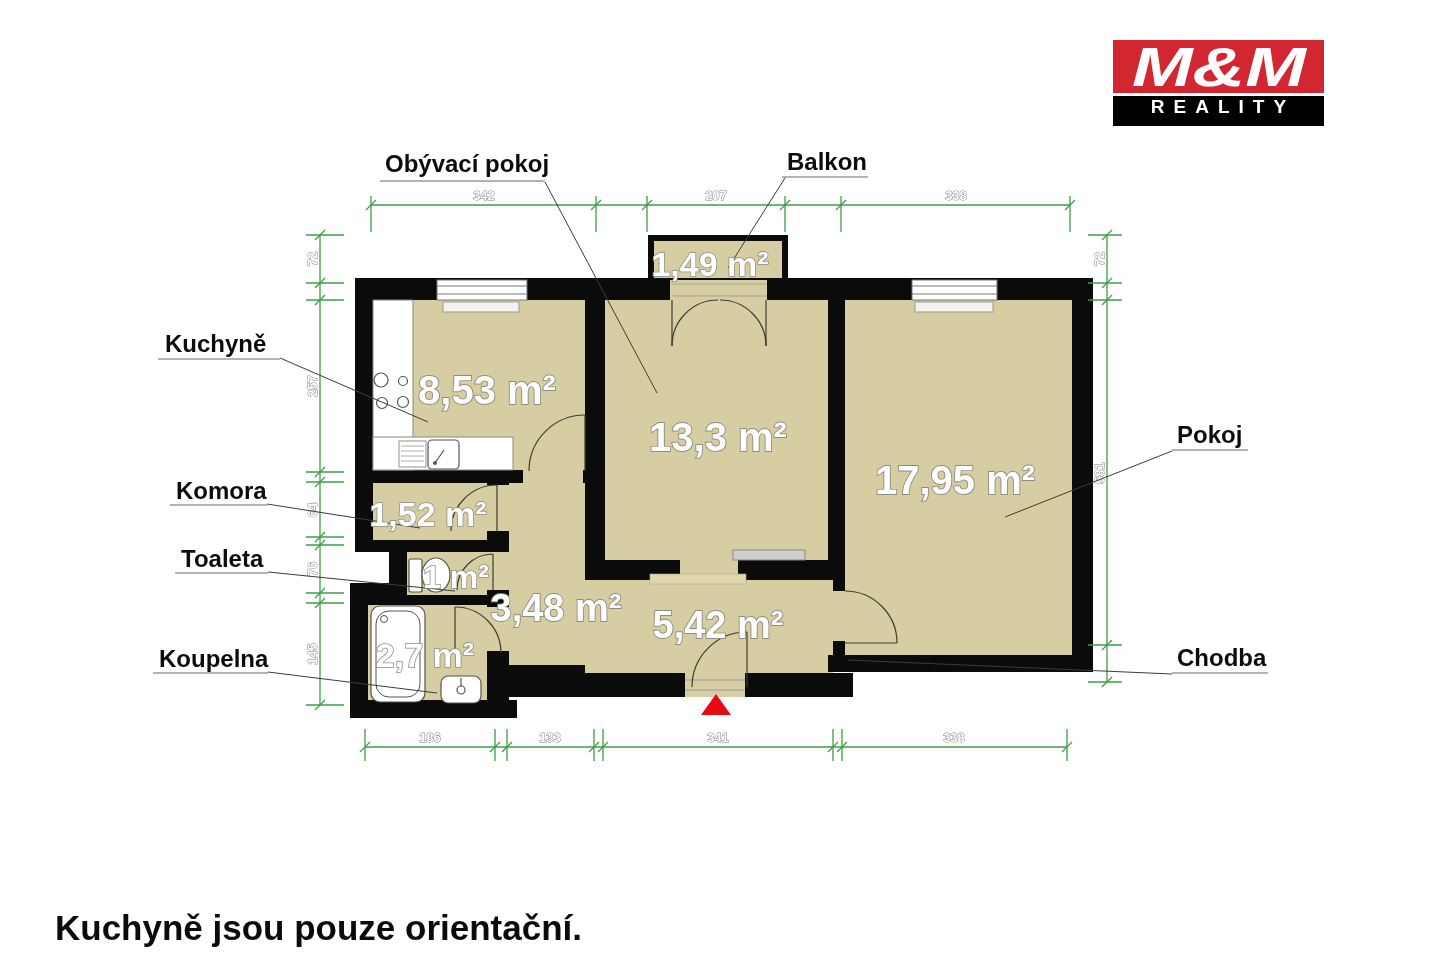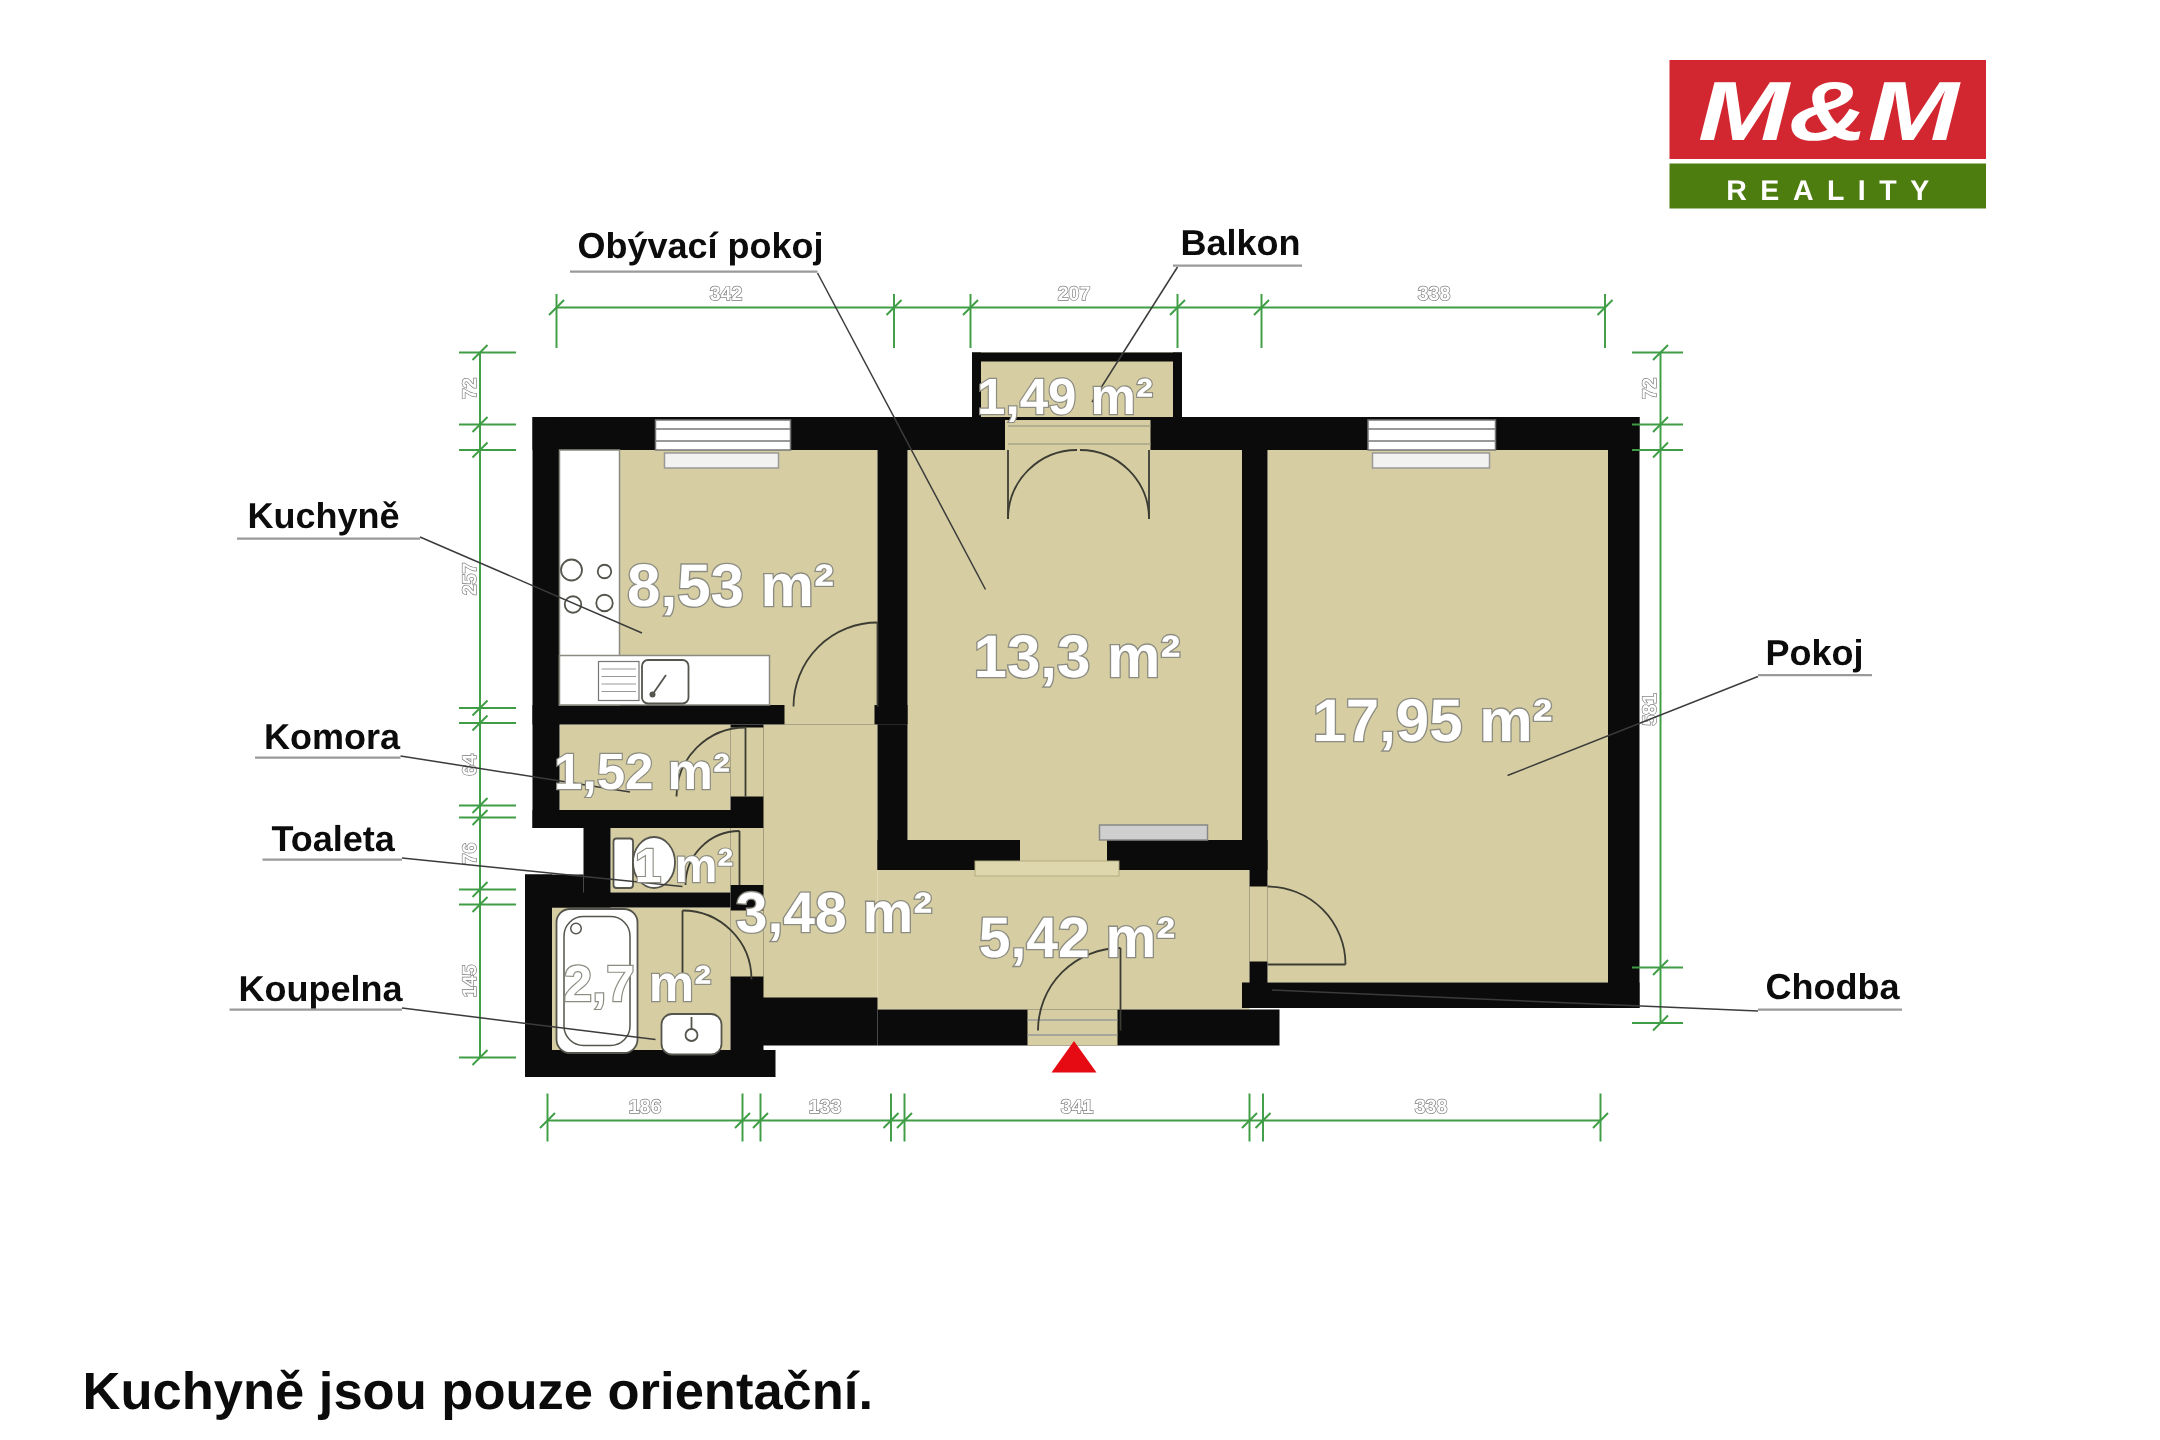--- a/index.html
+++ b/index.html
@@ -4,24 +4,24 @@
 <style>
   html,body{margin:0;padding:0;background:#fff;}
   .page{position:relative;width:1440px;height:960px;background:#fff;overflow:hidden;
         font-family:"Liberation Sans",sans-serif;}
   svg text{font-family:"Liberation Sans",sans-serif;}
   .room-label{font-weight:bold;font-size:24px;fill:#0c0c0c;}
   .area-label{fill:#ffffff;stroke:#8c8c82;paint-order:stroke;font-weight:bold;}
   .dim-label{fill:#ffffff;stroke:#7b7b7b;stroke-width:0.9px;paint-order:stroke;
              font-weight:bold;font-size:13px;}
   .logo{position:absolute;left:1113px;top:40px;width:211px;}
-  .logo-top{height:66px;background:#d22730;display:flex;align-items:center;justify-content:center;}
+  .logo-top{height:53px;background:#d22730;display:flex;align-items:center;justify-content:center;}
   .logo-top span{color:#fff;font-weight:bold;font-style:italic;font-size:56px;
                  display:inline-block;transform:scaleX(1.3);}
-  .logo-bottom{height:30px;margin-top:3px;background:#4d7c0f;display:flex;align-items:flex-end;
+  .logo-bottom{height:30px;margin-top:3px;background:#000000;display:flex;align-items:flex-start;
                justify-content:center;}
   .logo-bottom span{color:#fff;font-weight:bold;font-size:19px;letter-spacing:9px;
                     padding-left:9px;}
   .disclaimer{position:absolute;left:55px;top:908px;font-size:35px;font-weight:bold;color:#0b0b0b;}
 </style>
 </head>
 <body>
 
 <div class="page">
 

